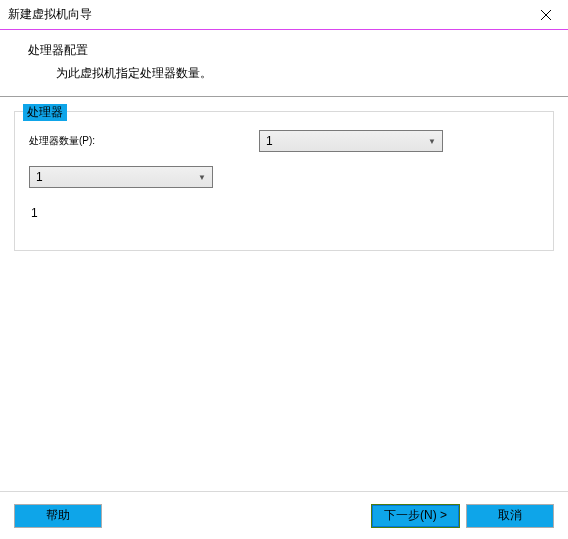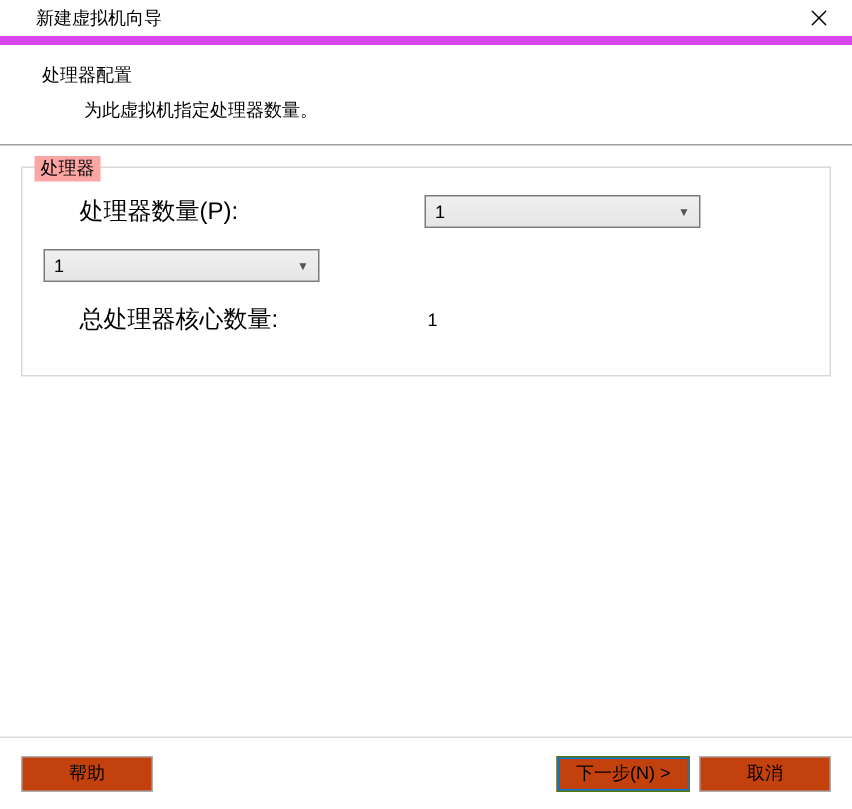--- a/index.html
+++ b/index.html
@@ -10,22 +10,22 @@
       width: 568px;
       height: 539px;
       overflow: hidden;
       color: #000;
     }
     .titlebar {
       height: 30px;
       display: flex;
       align-items: center;
       justify-content: space-between;
-      padding-left: 24px;
-      border-bottom: 6px solid #d946ef;
+      padding-left: 8px;
+      border-bottom: 1px solid #d946ef;
     }
     .titlebar-title { font-size: 12px; }
     .close-btn {
       width: 45px;
       height: 30px;
       display: flex;
       align-items: center;
       justify-content: center;
       cursor: pointer;
     }
@@ -54,34 +54,33 @@
     .groupbox {
       border: 1px solid #d9d9d9;
       position: relative;
       padding: 18px 14px 14px 14px;
       height: 140px;
     }
     .groupbox-label {
       position: absolute;
       top: -8px;
       left: 8px;
-      background: #fca5a5;
+      background: #0ea5e9;
       padding: 0 4px;
       font-size: 12px;
     }
     .form-row {
       display: flex;
       align-items: center;
       margin-bottom: 14px;
       height: 22px;
     }
     .form-label {
       width: 230px;
-      font-size: 16px;
-      margin-left: 24px;
+      font-size: 10px;
     }
     .form-select {
       width: 184px;
       height: 22px;
       border: 1px solid #7a7a7a;
       background: linear-gradient(#f0f0f0, #e5e5e5);
       display: flex;
       align-items: center;
       justify-content: space-between;
       padding: 0 6px;
@@ -104,21 +103,21 @@
       height: 48px;
       border-top: 1px solid #d9d9d9;
       display: flex;
       align-items: center;
       padding: 0 14px;
     }
     .footer-spacer { flex: 1; }
     .btn {
       height: 24px;
       border: 1px solid #adadad;
-      background: #c2410c;
+      background: #0ea5e9;
       font-size: 12px;
       padding: 0 12px;
       margin-left: 6px;
       cursor: pointer;
       display: flex;
       align-items: center;
       justify-content: center;
       min-width: 88px;
       font-family: inherit;
     }
@@ -162,21 +161,20 @@
     </div>
 
     <div class="form-row">
       <div class="form-select">
         <span>1</span>
         <span class="chevron">▼</span>
       </div>
     </div>
 
     <div class="form-row">
-      <span class="form-label">总处理器核心数量:</span>
       <span class="form-value">1</span>
     </div>
   </div>
 </div>
 
 <div class="footer">
   <button class="btn help">帮助</button>
   <div class="footer-spacer"></div>
   <button class="btn default">下一步(N) &gt;</button>
   <button class="btn">取消</button>

